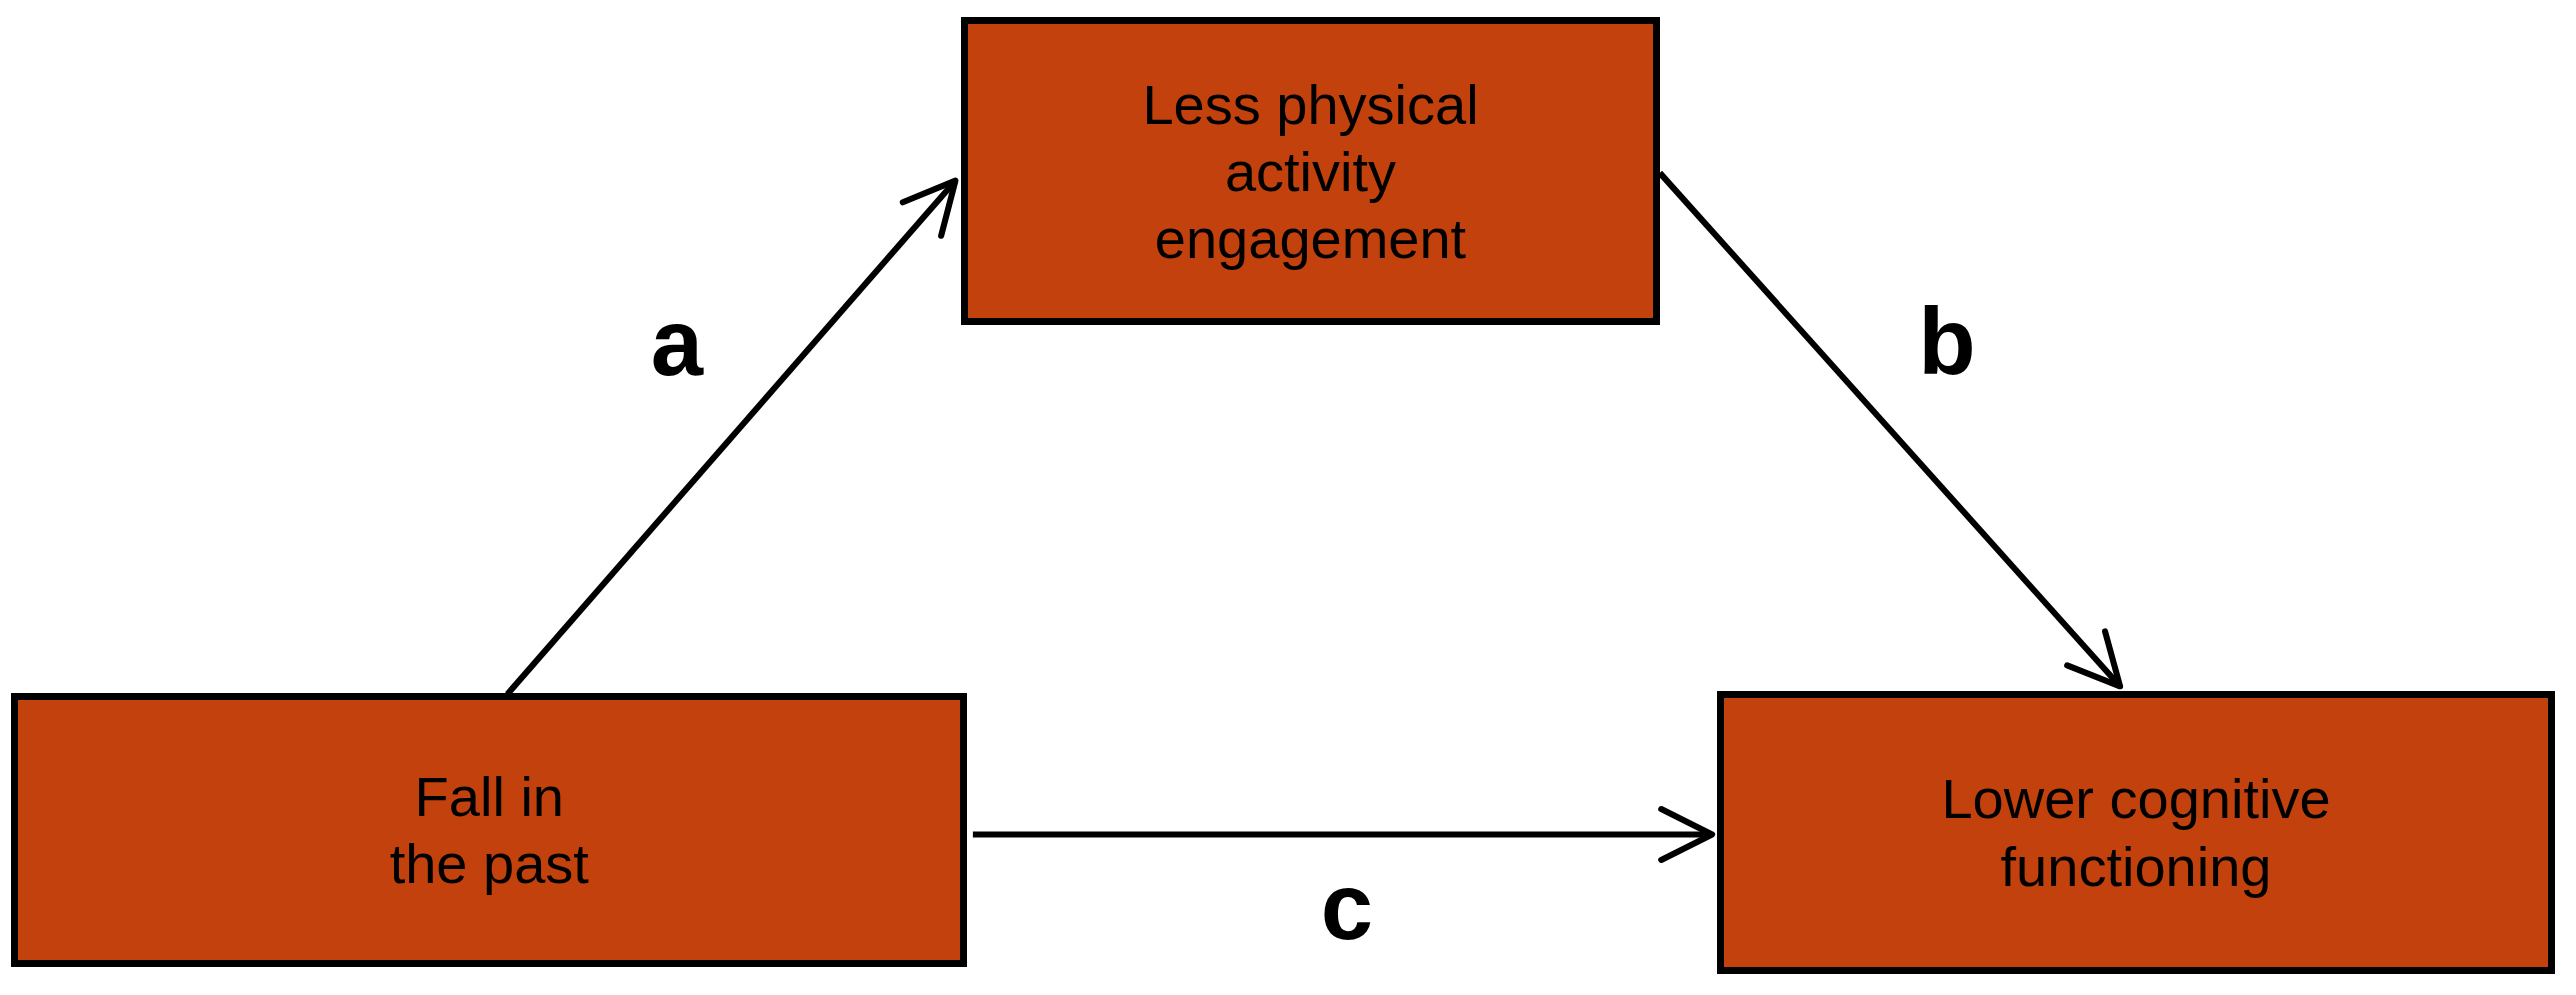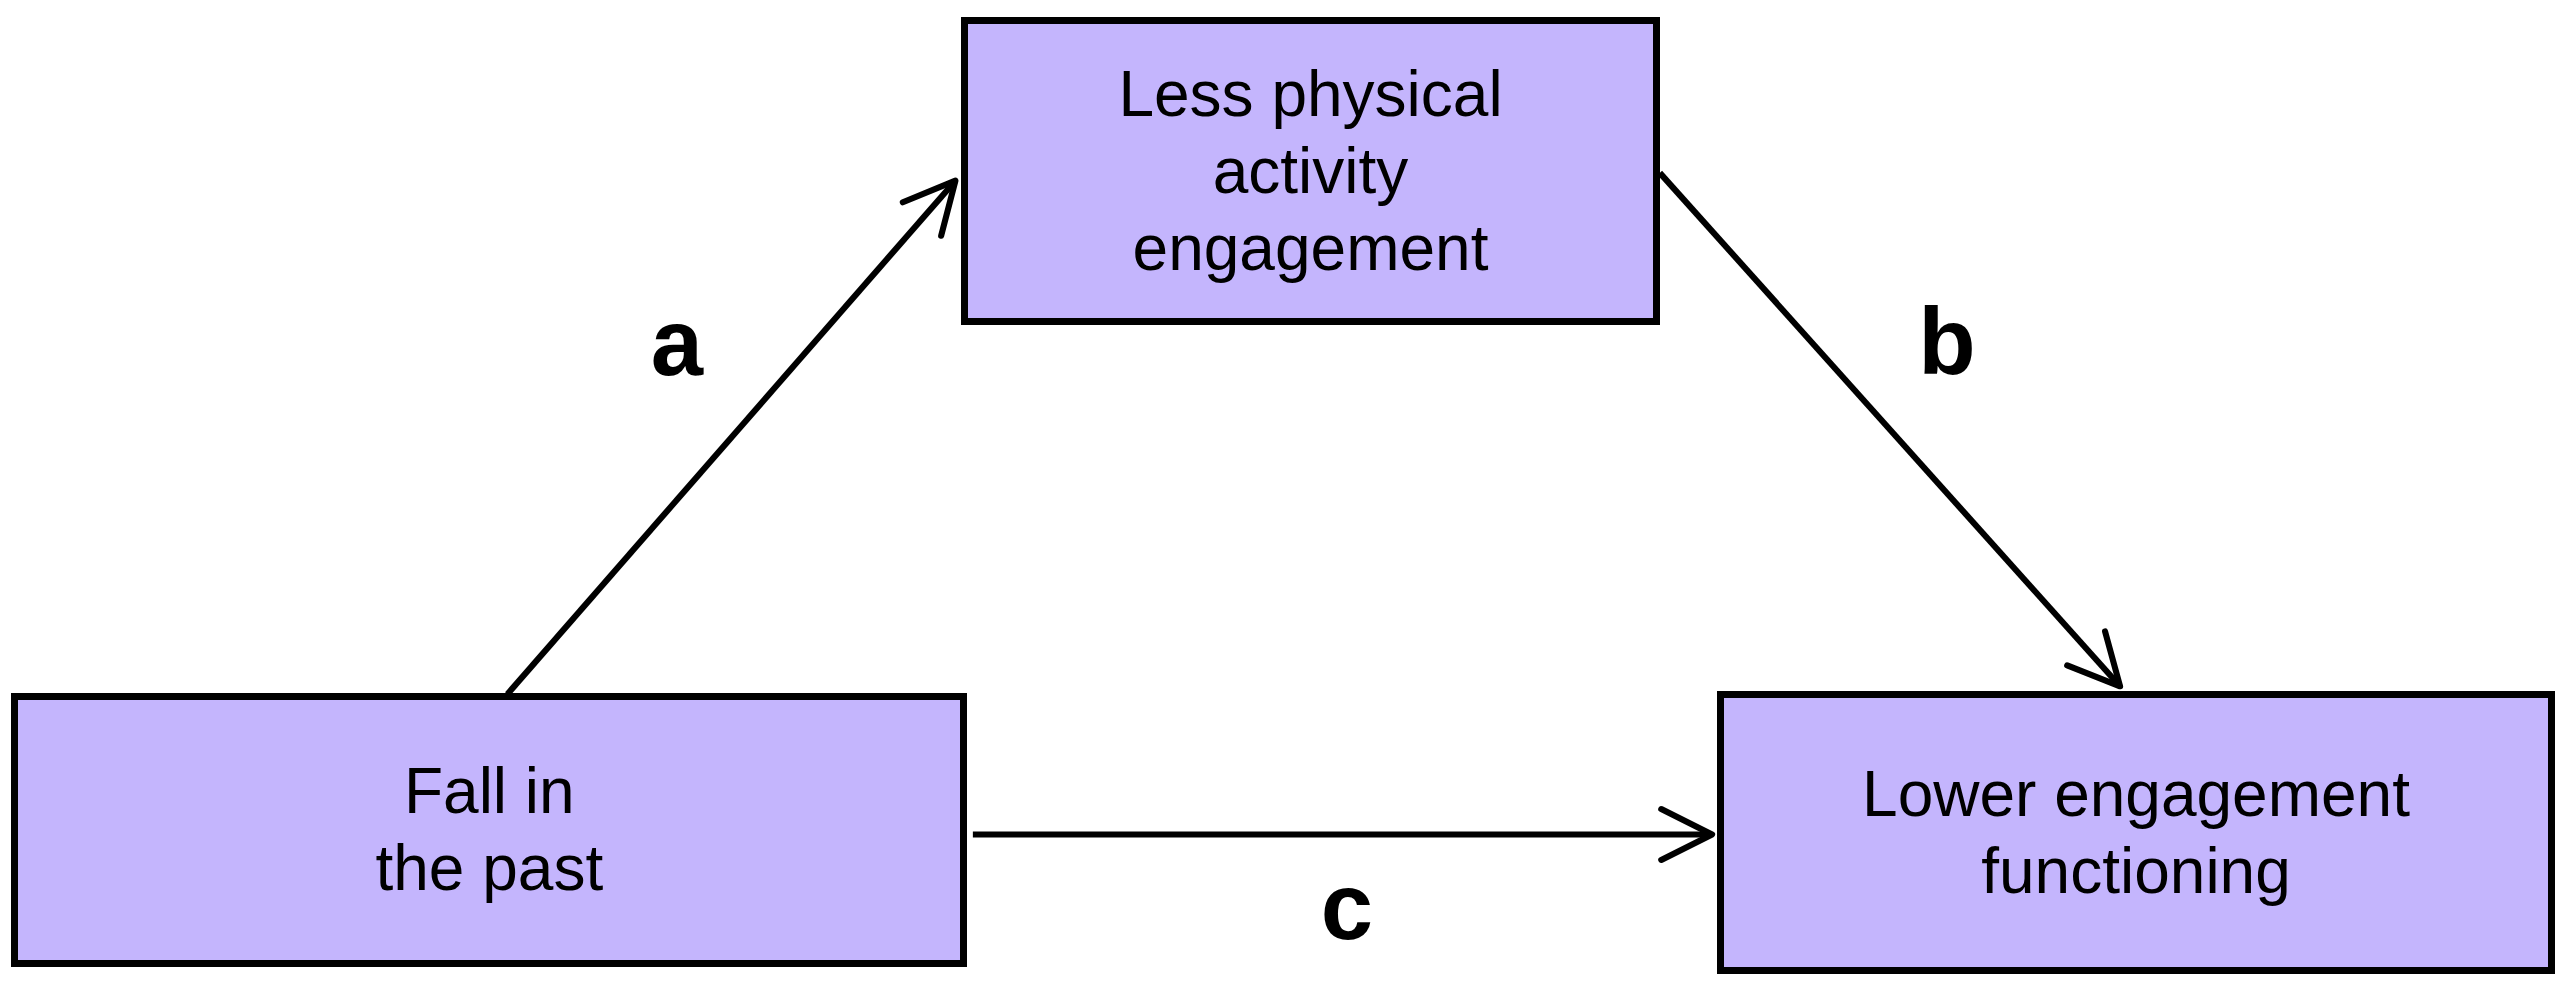--- a/index.html
+++ b/index.html
@@ -21,26 +21,26 @@
     left: 0;
     top: 0;
     width: 100%;
     height: 100%;
     display: block;
   }
   .node {
     position: absolute;
     box-sizing: border-box;
     border: 7px solid #000000;
-    background: #c4b5fd;
+    background: #c2410c;
     display: flex;
     align-items: center;
     justify-content: center;
     text-align: center;
-    font-size: 64px;
+    font-size: 56px;
     line-height: 1.2;
     white-space: pre-line;
   }
   .node-fall {
     left: 11.3px;
     top: 693px;
     width: 956px;
     height: 274px;
   }
   .node-activity {
@@ -87,21 +87,21 @@
 activity
 engagement</span>
   </div>
 
   <div class="node node-fall">
     <span>Fall in
 the past</span>
   </div>
 
   <div class="node node-cognitive">
-    <span>Lower engagement
+    <span>Lower cognitive
 functioning</span>
   </div>
 
   <div class="path-label path-label-a">a</div>
 
   <div class="path-label path-label-b">b</div>
 
   <div class="path-label path-label-c">c</div>
 
 </div>

